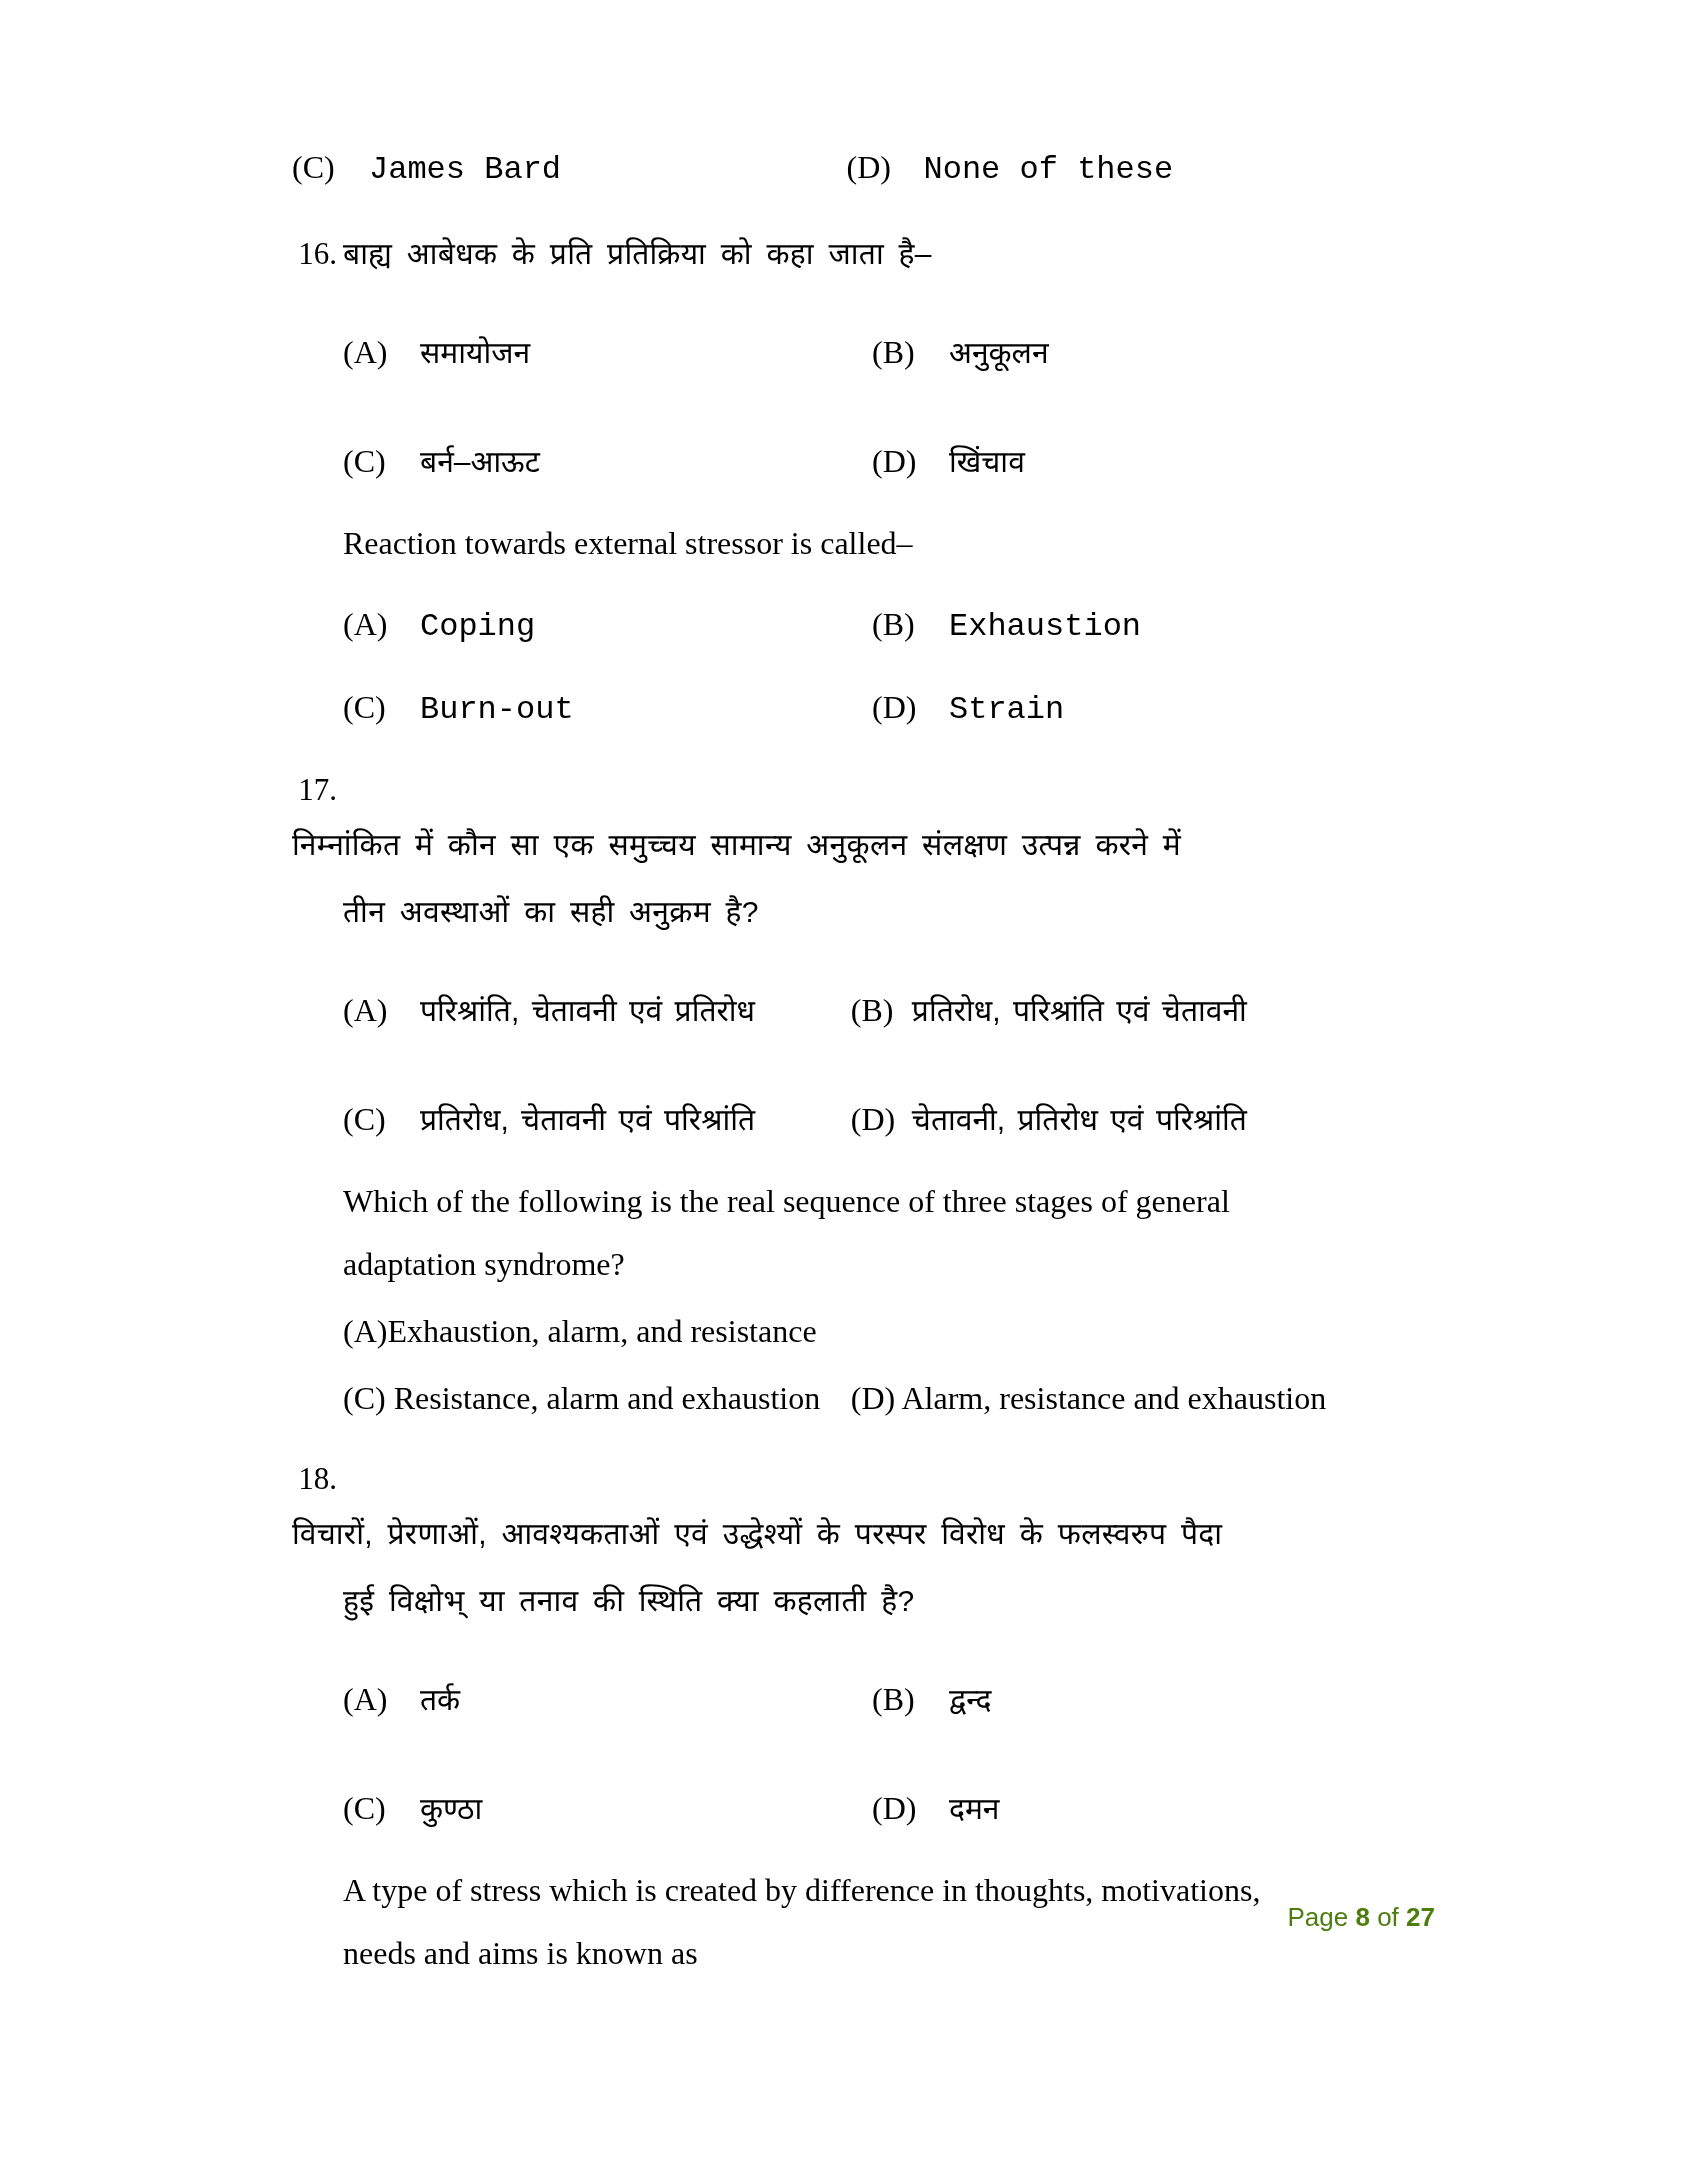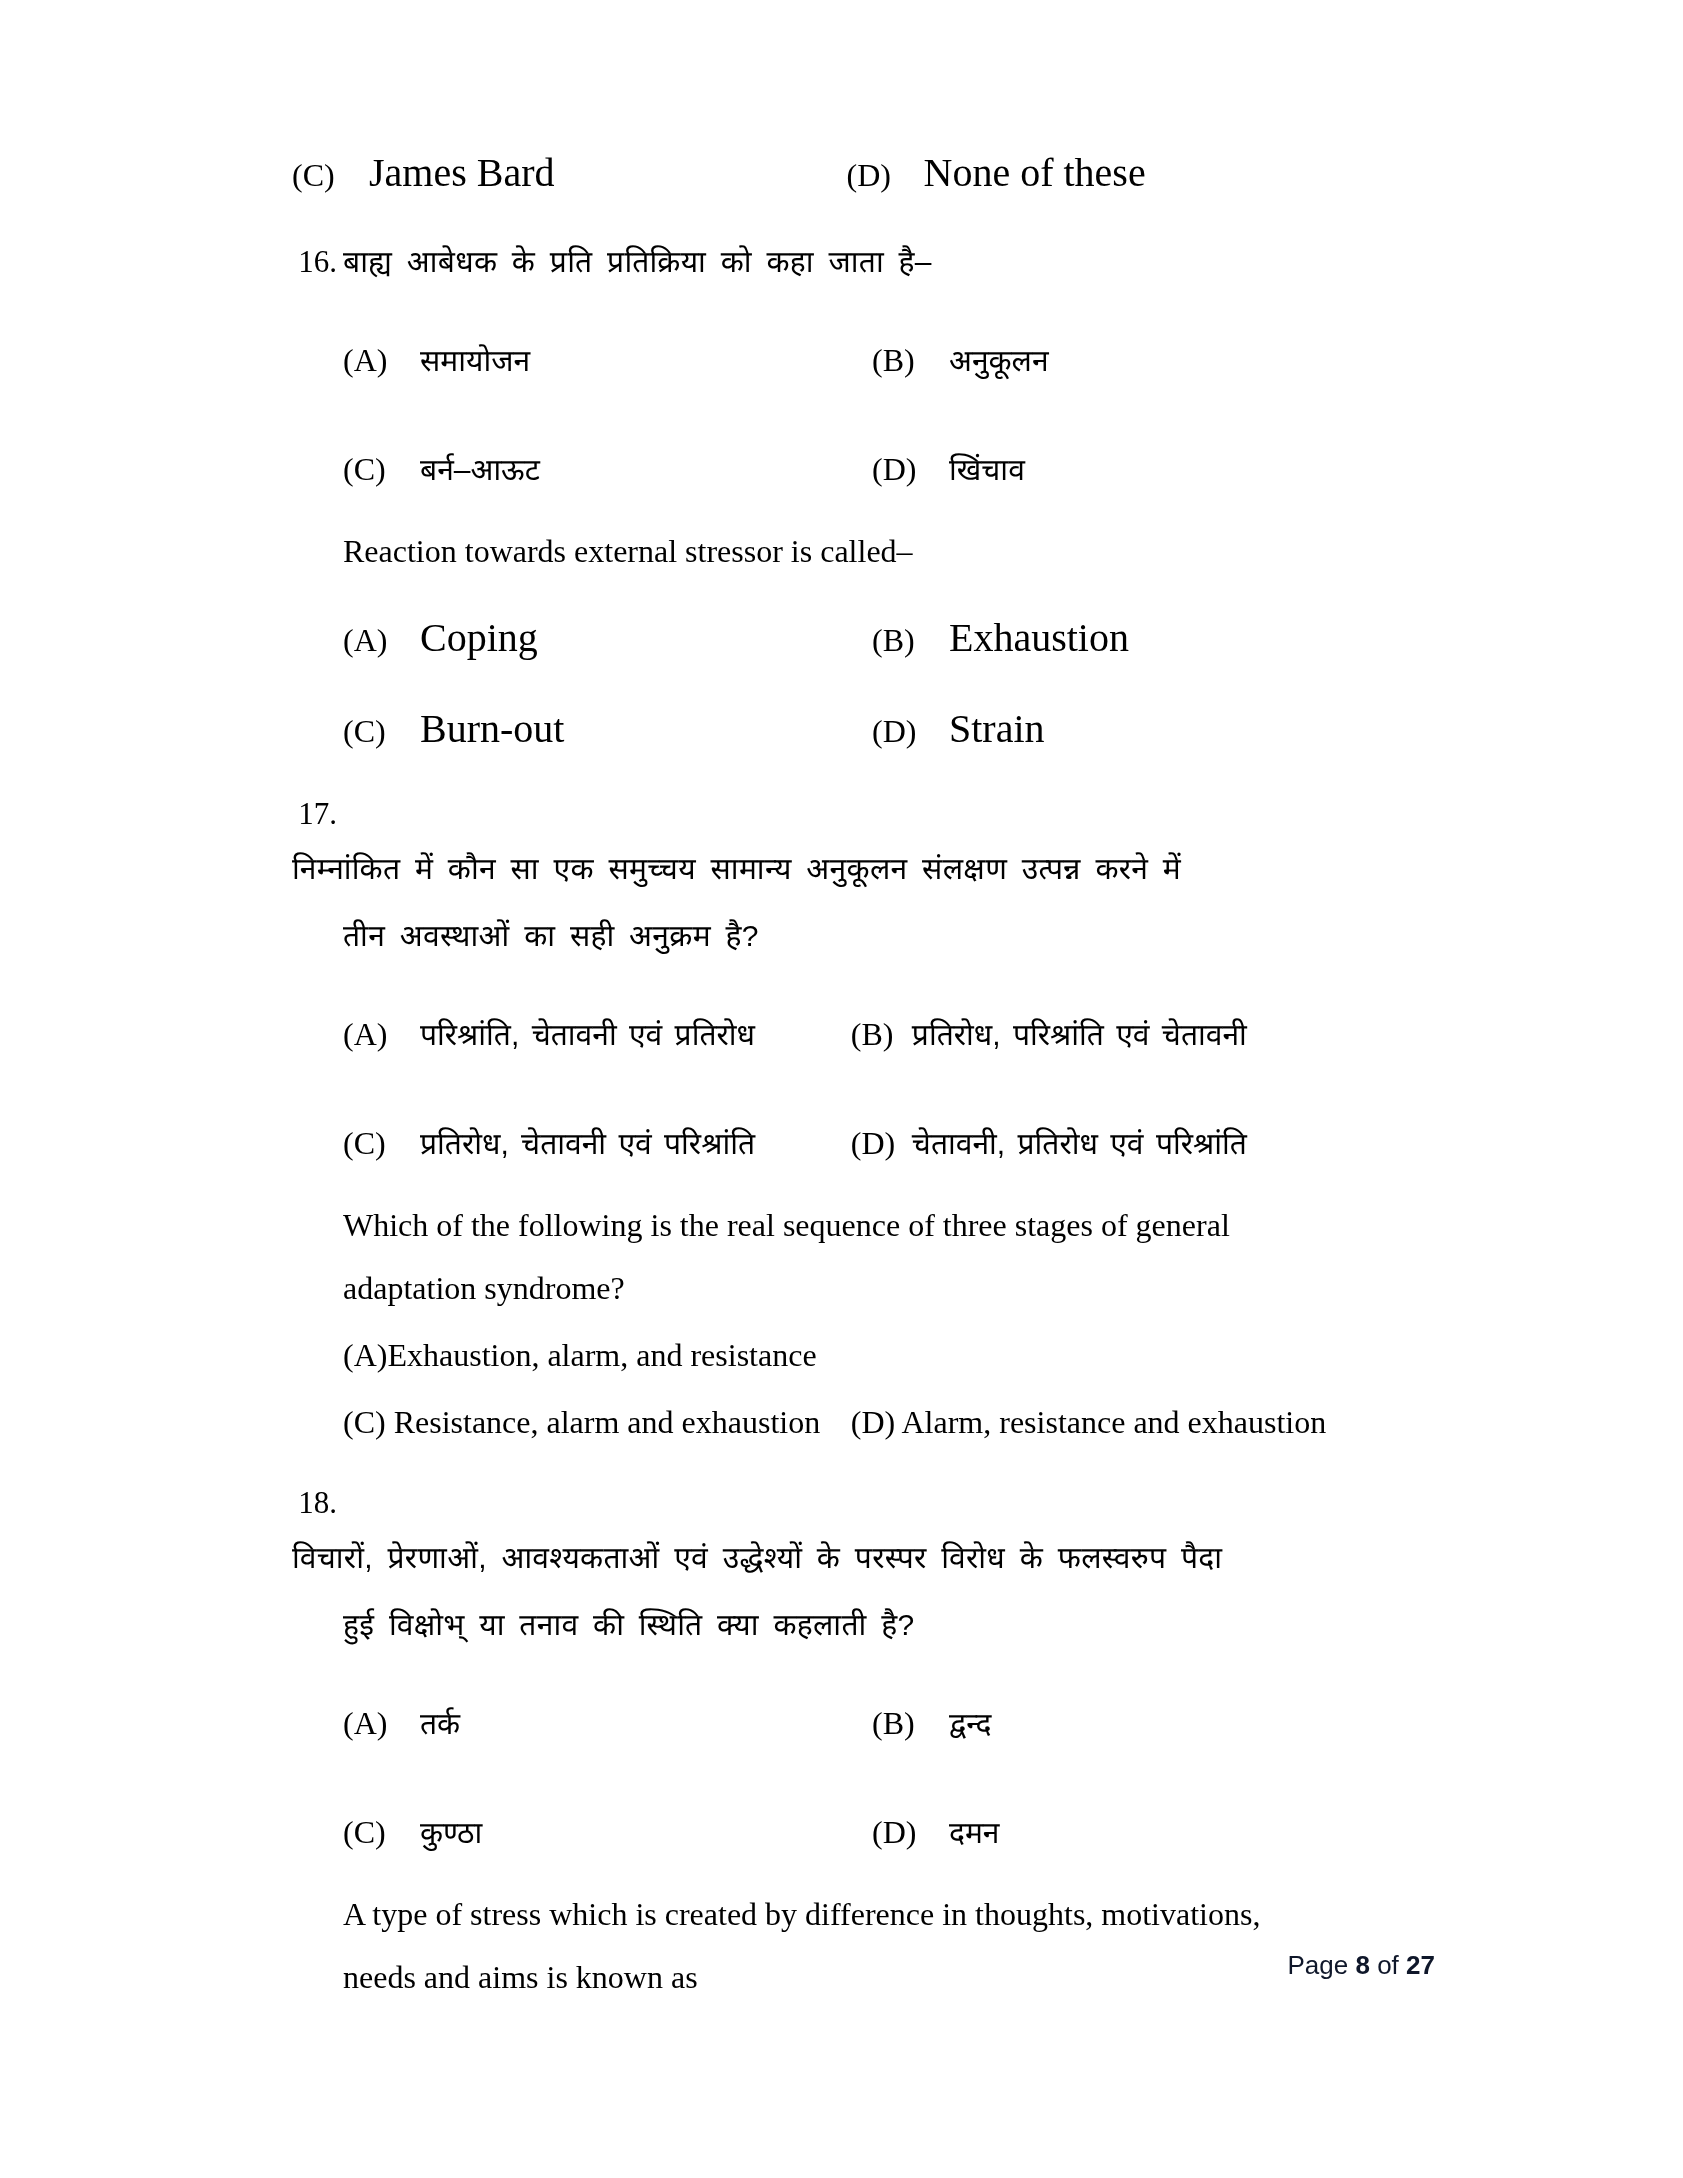--- a/index.html
+++ b/index.html
@@ -75,48 +75,48 @@
   .lbl.tight {
     width: 61px;
   }
   .val-hi {
     font-family: "Liberation Sans", "DejaVu Sans", sans-serif;
     font-size: 30px;
     word-spacing: 4px;
     margin-top: 24px;
   }
   .val-en {
-    font-family: Liberation Serif, serif;
-    font-size: 40px;
+    font-family: Liberation Mono, monospace;
+    font-size: 32px;
   }
 
   
   .inline-opt {
     font-family: Liberation Serif, serif;
     font-size: 32px;
     white-space: nowrap;
   }
 
   
   .sp-opt   { margin-bottom: 44px; }
   .sp-q     { margin-bottom: 34px; }
   .sp-line  { margin-bottom: 26px; flex-direction: column; }
   .sp-small { margin-bottom: 30px; }
 
   .footer {
     position: absolute;
     left: 0;
-    top: 1950px;
+    top: 1902px;
     width: 1683px;
     text-align: right;
     padding-right: 248px;
     box-sizing: border-box;
     font-family: "Liberation Sans", "DejaVu Sans", sans-serif;
     font-size: 26px;
-    color: #0f172a;
+    color: #4d7c0f;
   }
   .footer b { font-weight: bold; }
 </style>
 </head>
 <body>
 
 <div class="page">
   <div class="content">
 
     <div class="optrow sp-opt">

